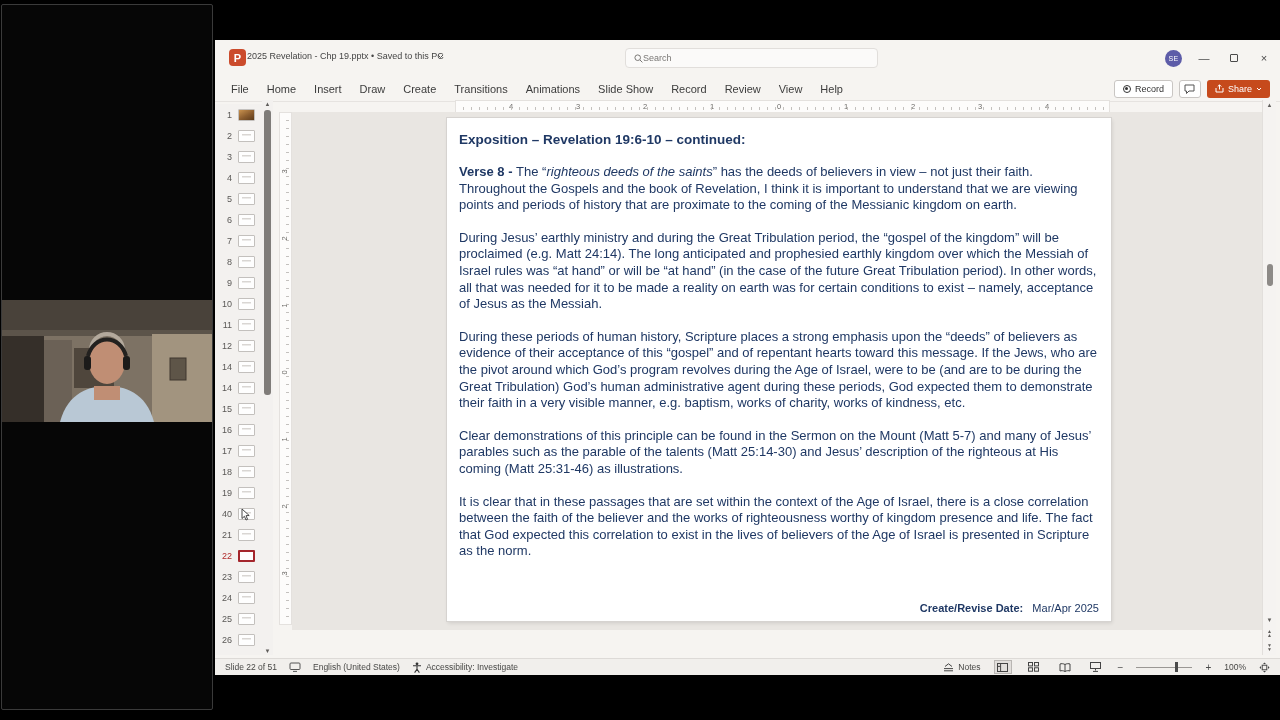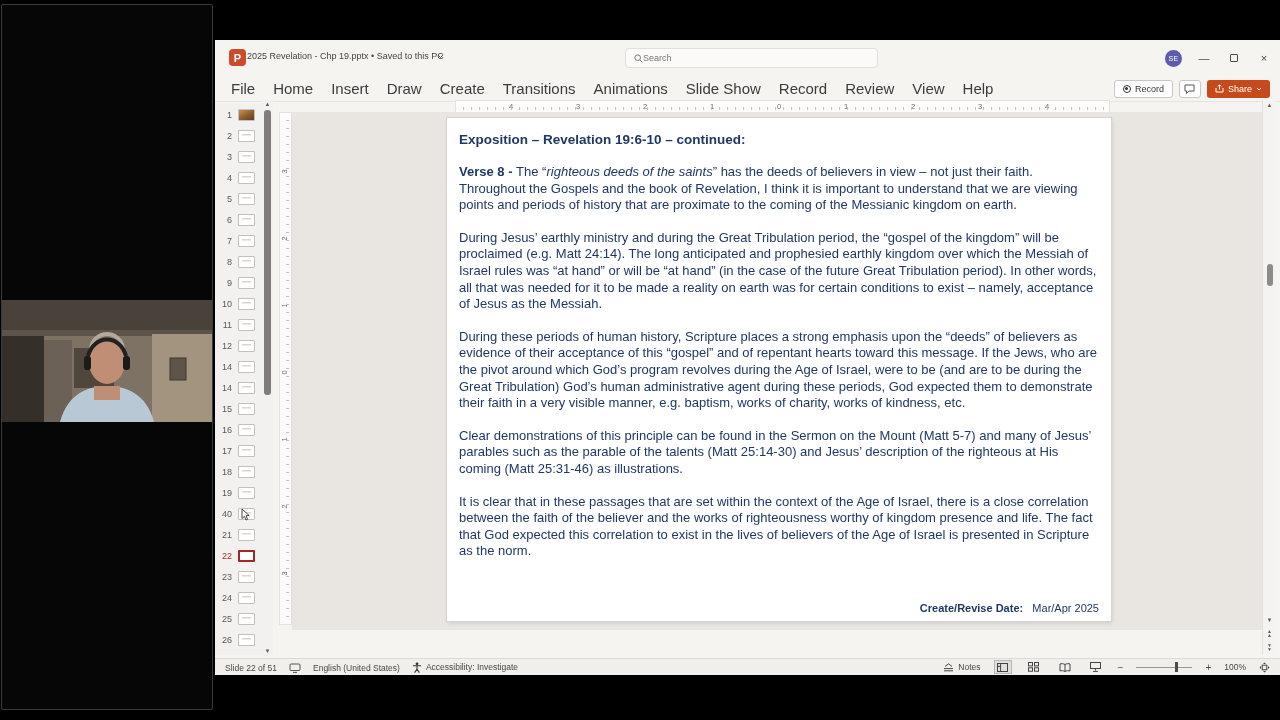--- a/index.html
+++ b/index.html
@@ -29,21 +29,21 @@
   .tb-right { position:absolute; right:8px; top:0; height:36px; display:flex; align-items:center; gap:14px; }
   .avatar { width:17px; height:17px; border-radius:50%; background:#5d5ca8; color:#fff; font-size:7px;
     display:flex; align-items:center; justify-content:center; letter-spacing:.3px; }
   .wbtn { font-size:11px; color:#4a4a4a; width:16px; text-align:center; cursor:default; }
   .rbox { display:inline-block; width:8px; height:8px; border:1px solid #4a4a4a; border-radius:1px; }
 
   
   .menurow { position:absolute; left:0; top:36px; width:100%; height:26px; display:flex;
     align-items:center; border-bottom:1px solid #e6e3e0; }
   .tabs { display:flex; gap:18px; padding-left:16px; }
-  .mtab { font-size:15px; color:#3c3c3c; white-space:nowrap; }
+  .mtab { font-size:11px; color:#3c3c3c; white-space:nowrap; }
   .ribbon-right { margin-left:auto; display:flex; align-items:center; gap:6px; padding-right:10px; }
   .rec-btn { display:flex; align-items:center; gap:4px; background:#fff; border:1px solid #c9c6c3;
     border-radius:3px; height:18px; padding:0 8px; font-size:9px; color:#333;
     font-family:"Liberation Sans",sans-serif; }
   .rec-dot { width:8px; height:8px; border:1.5px solid #333; border-radius:50%; display:inline-flex;
     align-items:center; justify-content:center; }
   .rec-dot i { width:3px; height:3px; background:#333; border-radius:50%; }
   .cmt-btn { background:#fff; border:1px solid #c9c6c3; border-radius:3px; height:18px; width:22px;
     display:flex; align-items:center; justify-content:center; }
   .share-btn { display:flex; align-items:center; gap:4px; background:#c64a1c; border:none;
@@ -95,21 +95,21 @@
   .ms-thumb { position:absolute; left:4px; top:164px; width:6px; height:22px; background:#8d8a87; border-radius:3px; }
   .dbl { position:absolute; left:0; width:100%; text-align:center; font-size:5px; line-height:4px; color:#5f5d5b; }
 
   
   .notes { position:absolute; left:0; top:590px; width:100%; height:28px; background:#f0eeeb;
     border-top:1px solid #dcd9d6; display:flex; align-items:center; padding-left:78px;
     font-size:9.5px; color:#8a8886; }
   .statusbar { position:absolute; left:0; top:618px; width:100%; height:17px; background:#f1efec;
     border-top:1px solid #dddad7; display:flex; align-items:center; font-size:8.5px; color:#484846;
     padding:0 10px; }
-  .sb-left { display:flex; align-items:flex-end; gap:12px; }
+  .sb-left { display:flex; align-items:center; gap:12px; }
   .sb-right { margin-left:auto; display:flex; align-items:center; gap:13px; }
   .sb-acc { font-weight:normal; display:flex; align-items:center; gap:4px; }
   .viewbtn { display:flex; align-items:center; justify-content:center; width:18px; height:14px; }
   .viewbtn.active { background:#e2dfdc; border:1px solid #b9b6b3; }
   .zoom-track { position:relative; width:56px; height:1px; background:#9a9794; }
   .zoom-thumb { position:absolute; left:39px; top:-4.5px; width:3px; height:10px; background:#4a4a4a; }
   .zsign { font-size:10px; color:#4a4a4a; }
   svg { display:block; }
 </style>
 </head>

